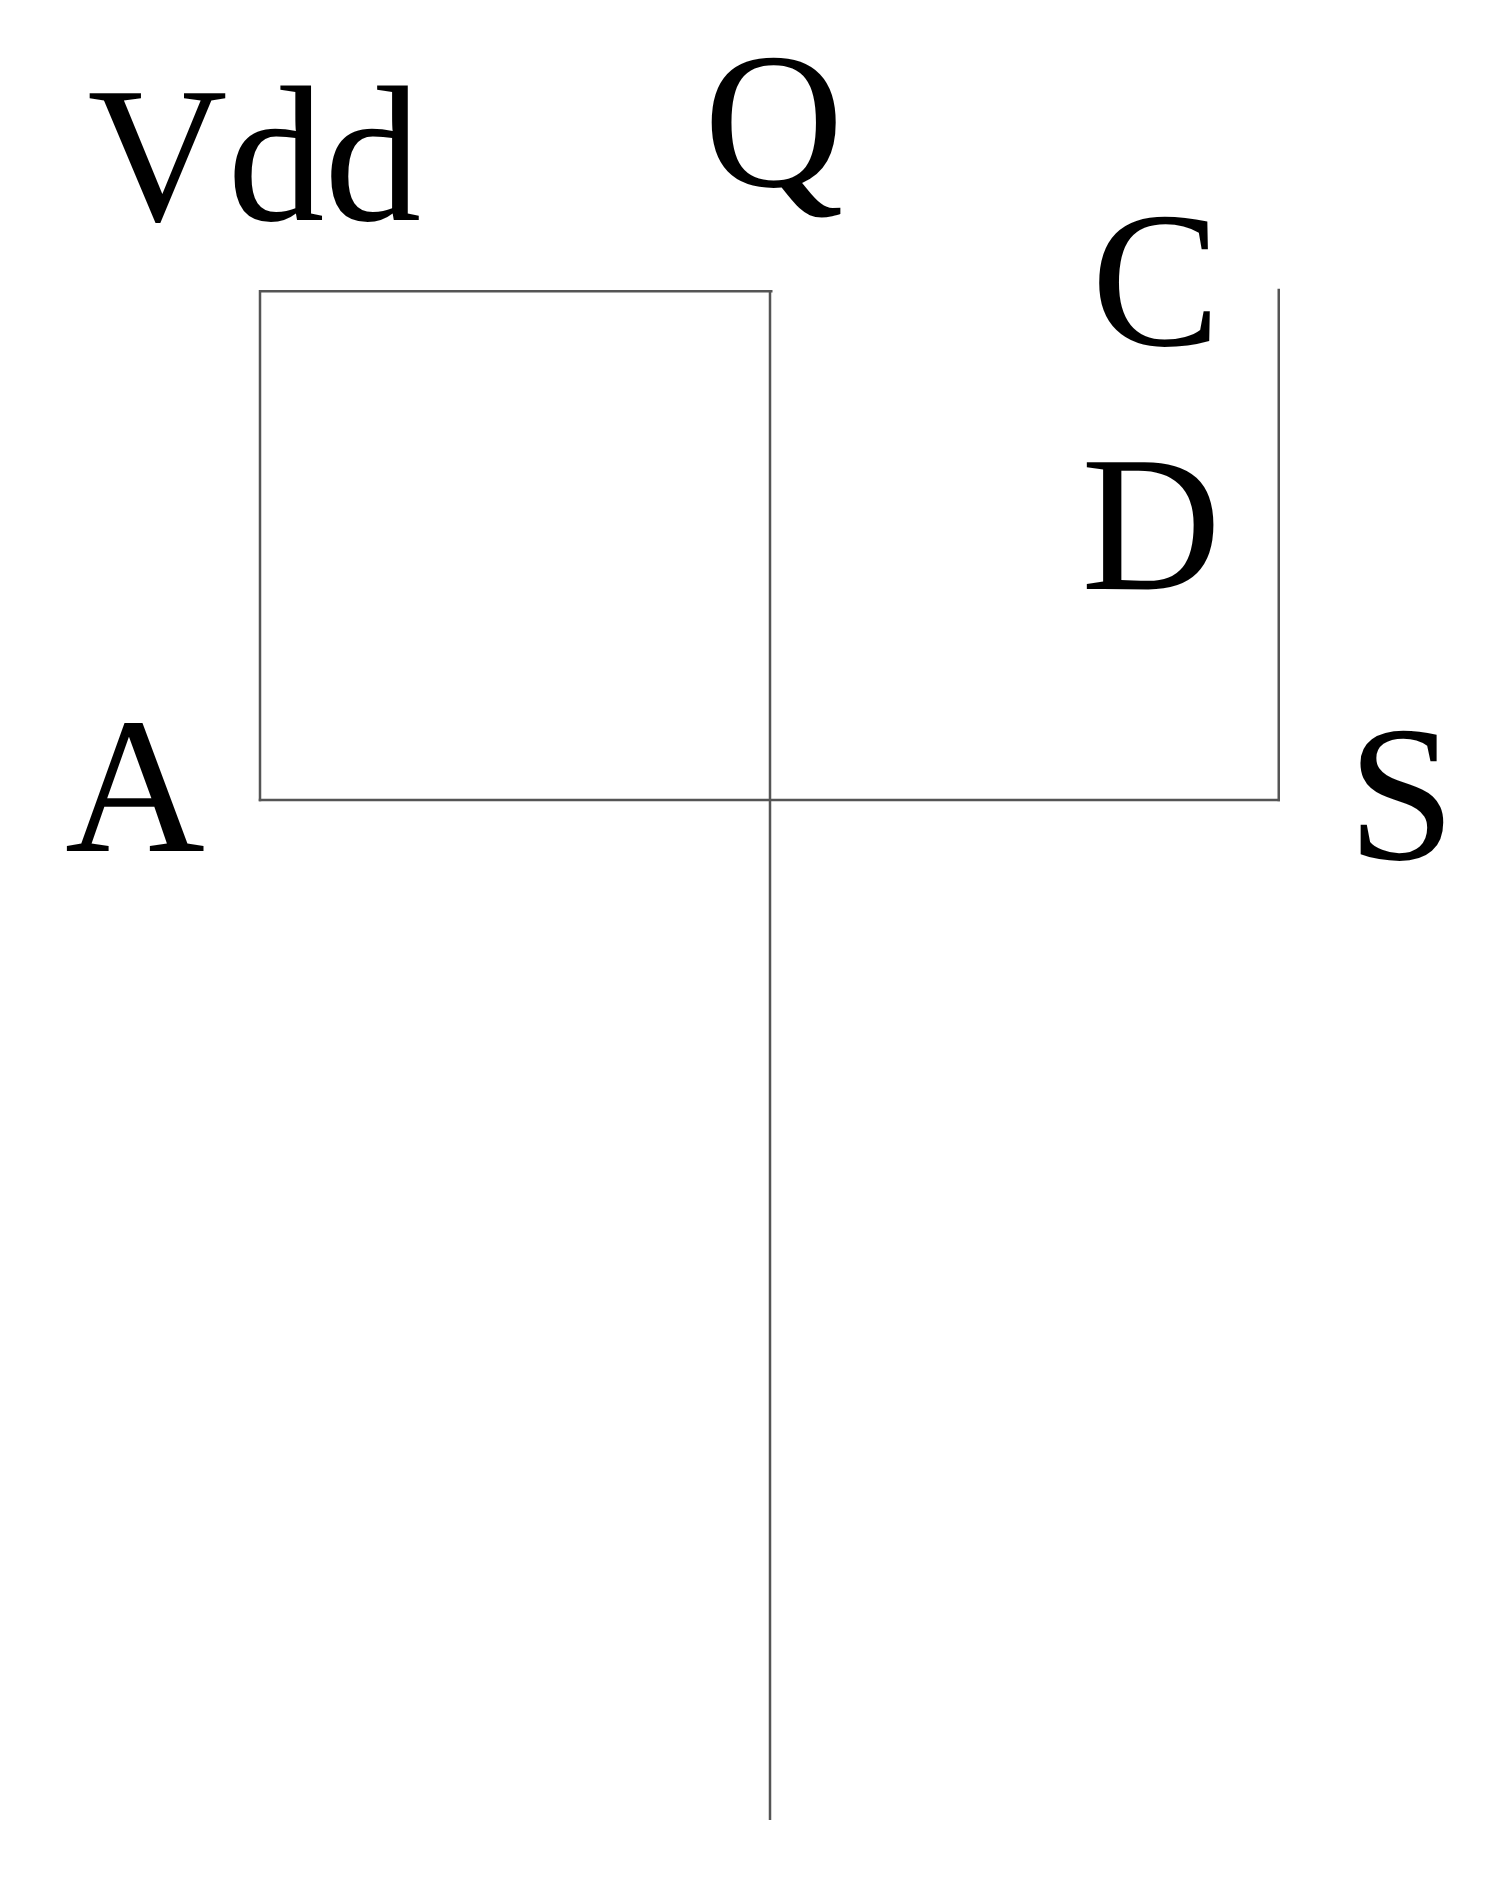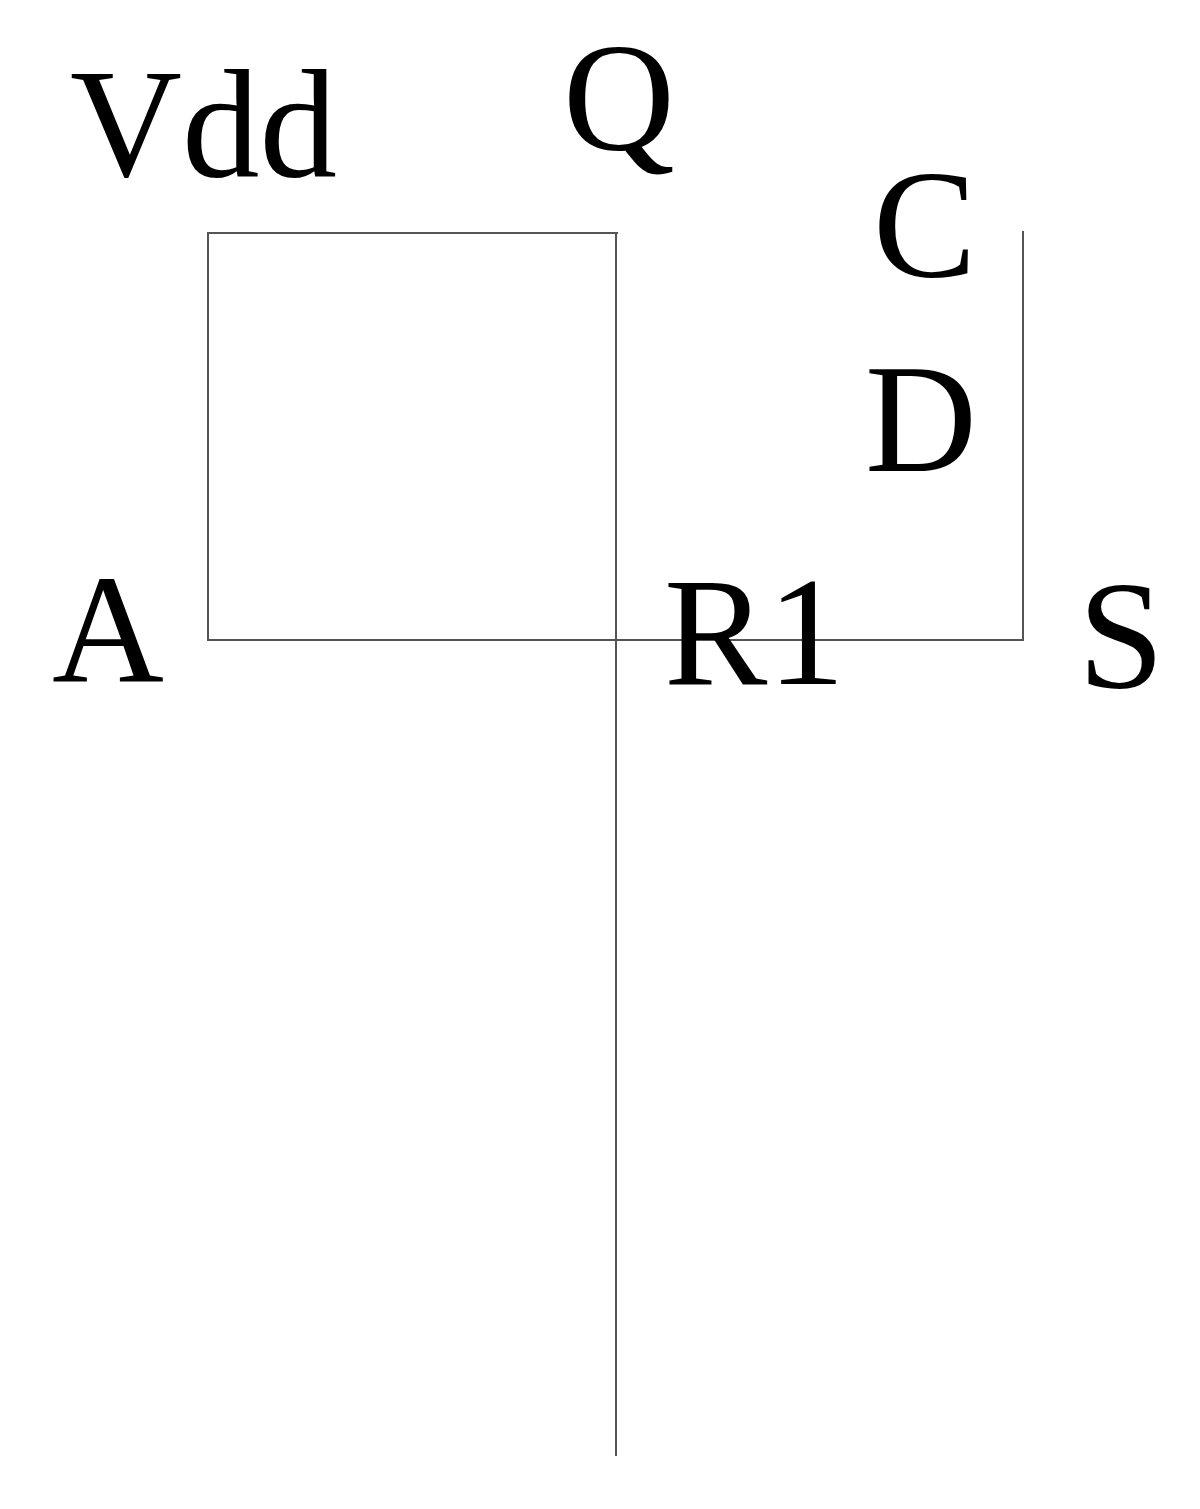--- a/index.html
+++ b/index.html
@@ -52,16 +52,15 @@
   <div class="wire wire-rect-left"></div>
   <div class="wire wire-bottom-h"></div>
   <div class="wire wire-main-v"></div>
   <div class="wire wire-right-v"></div>
 
   <span class="lbl lbl-vdd">Vdd</span>
   <span class="lbl lbl-q">Q</span>
   <span class="lbl lbl-c">C</span>
   <span class="lbl lbl-d">D</span>
   <span class="lbl lbl-a">A</span>
-  <span class="lbl lbl-r1">R1</span>
   <span class="lbl lbl-s">S</span>
 
 </div>
 
 </body></html>

